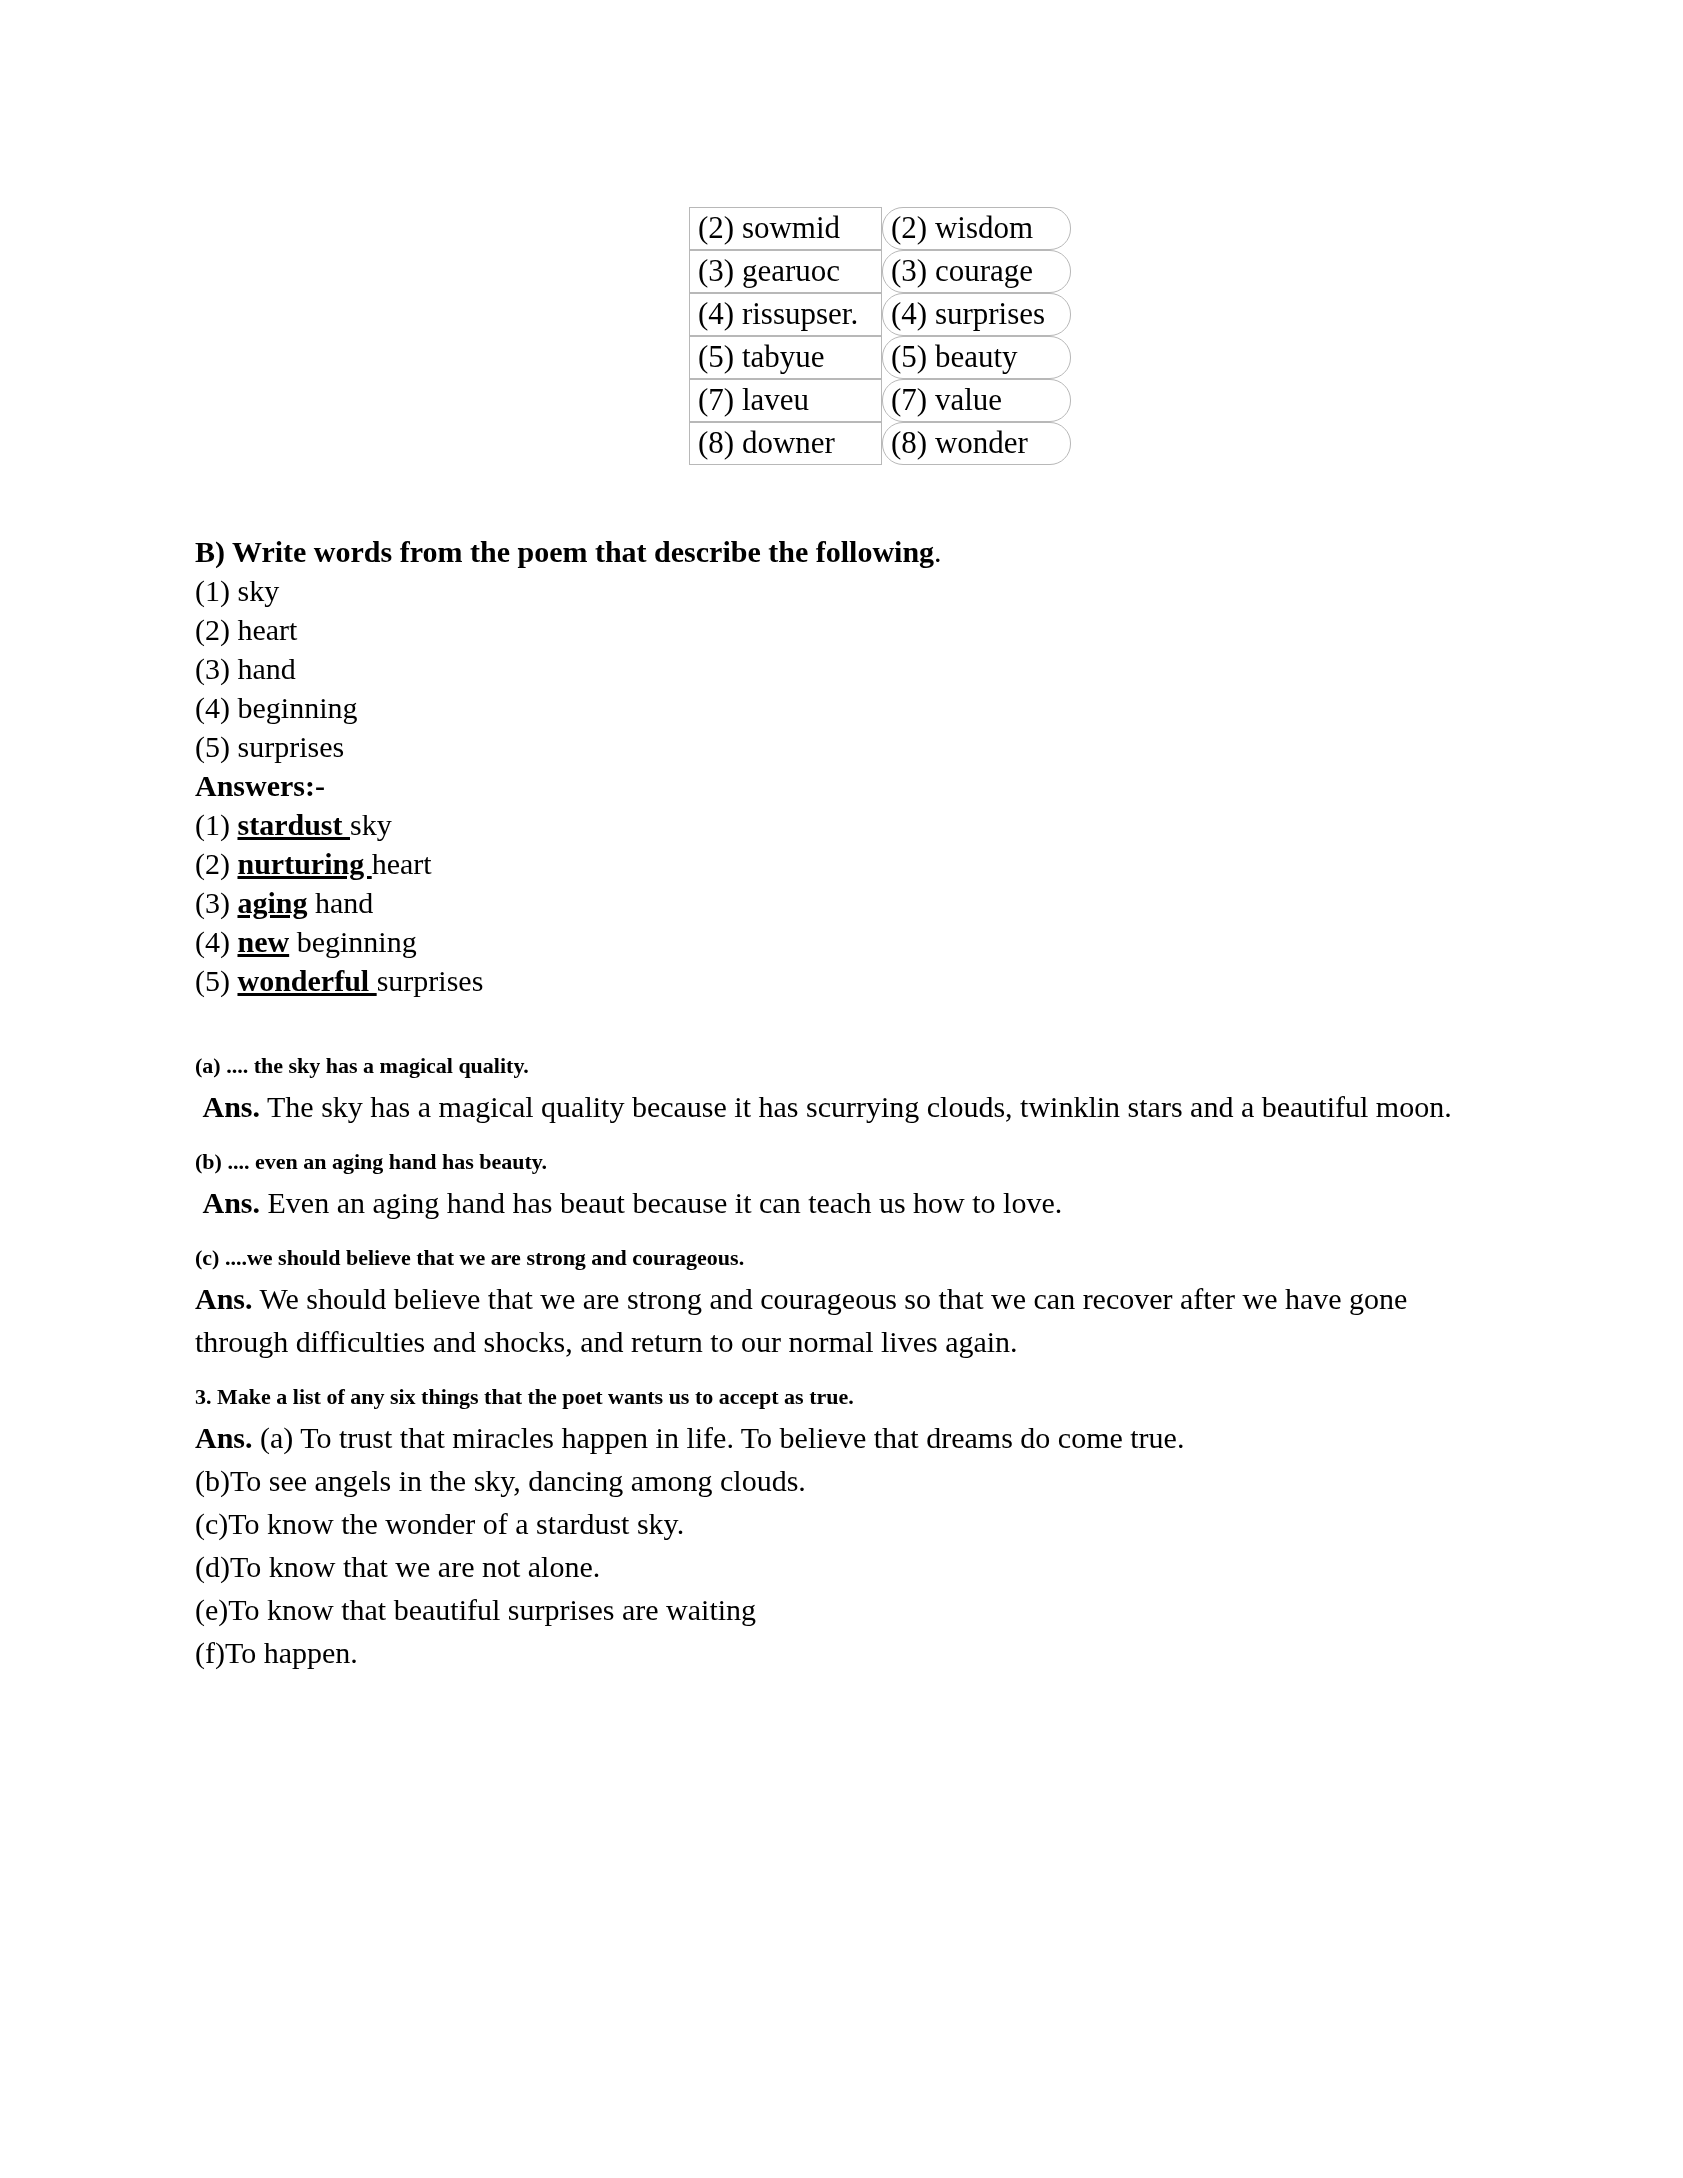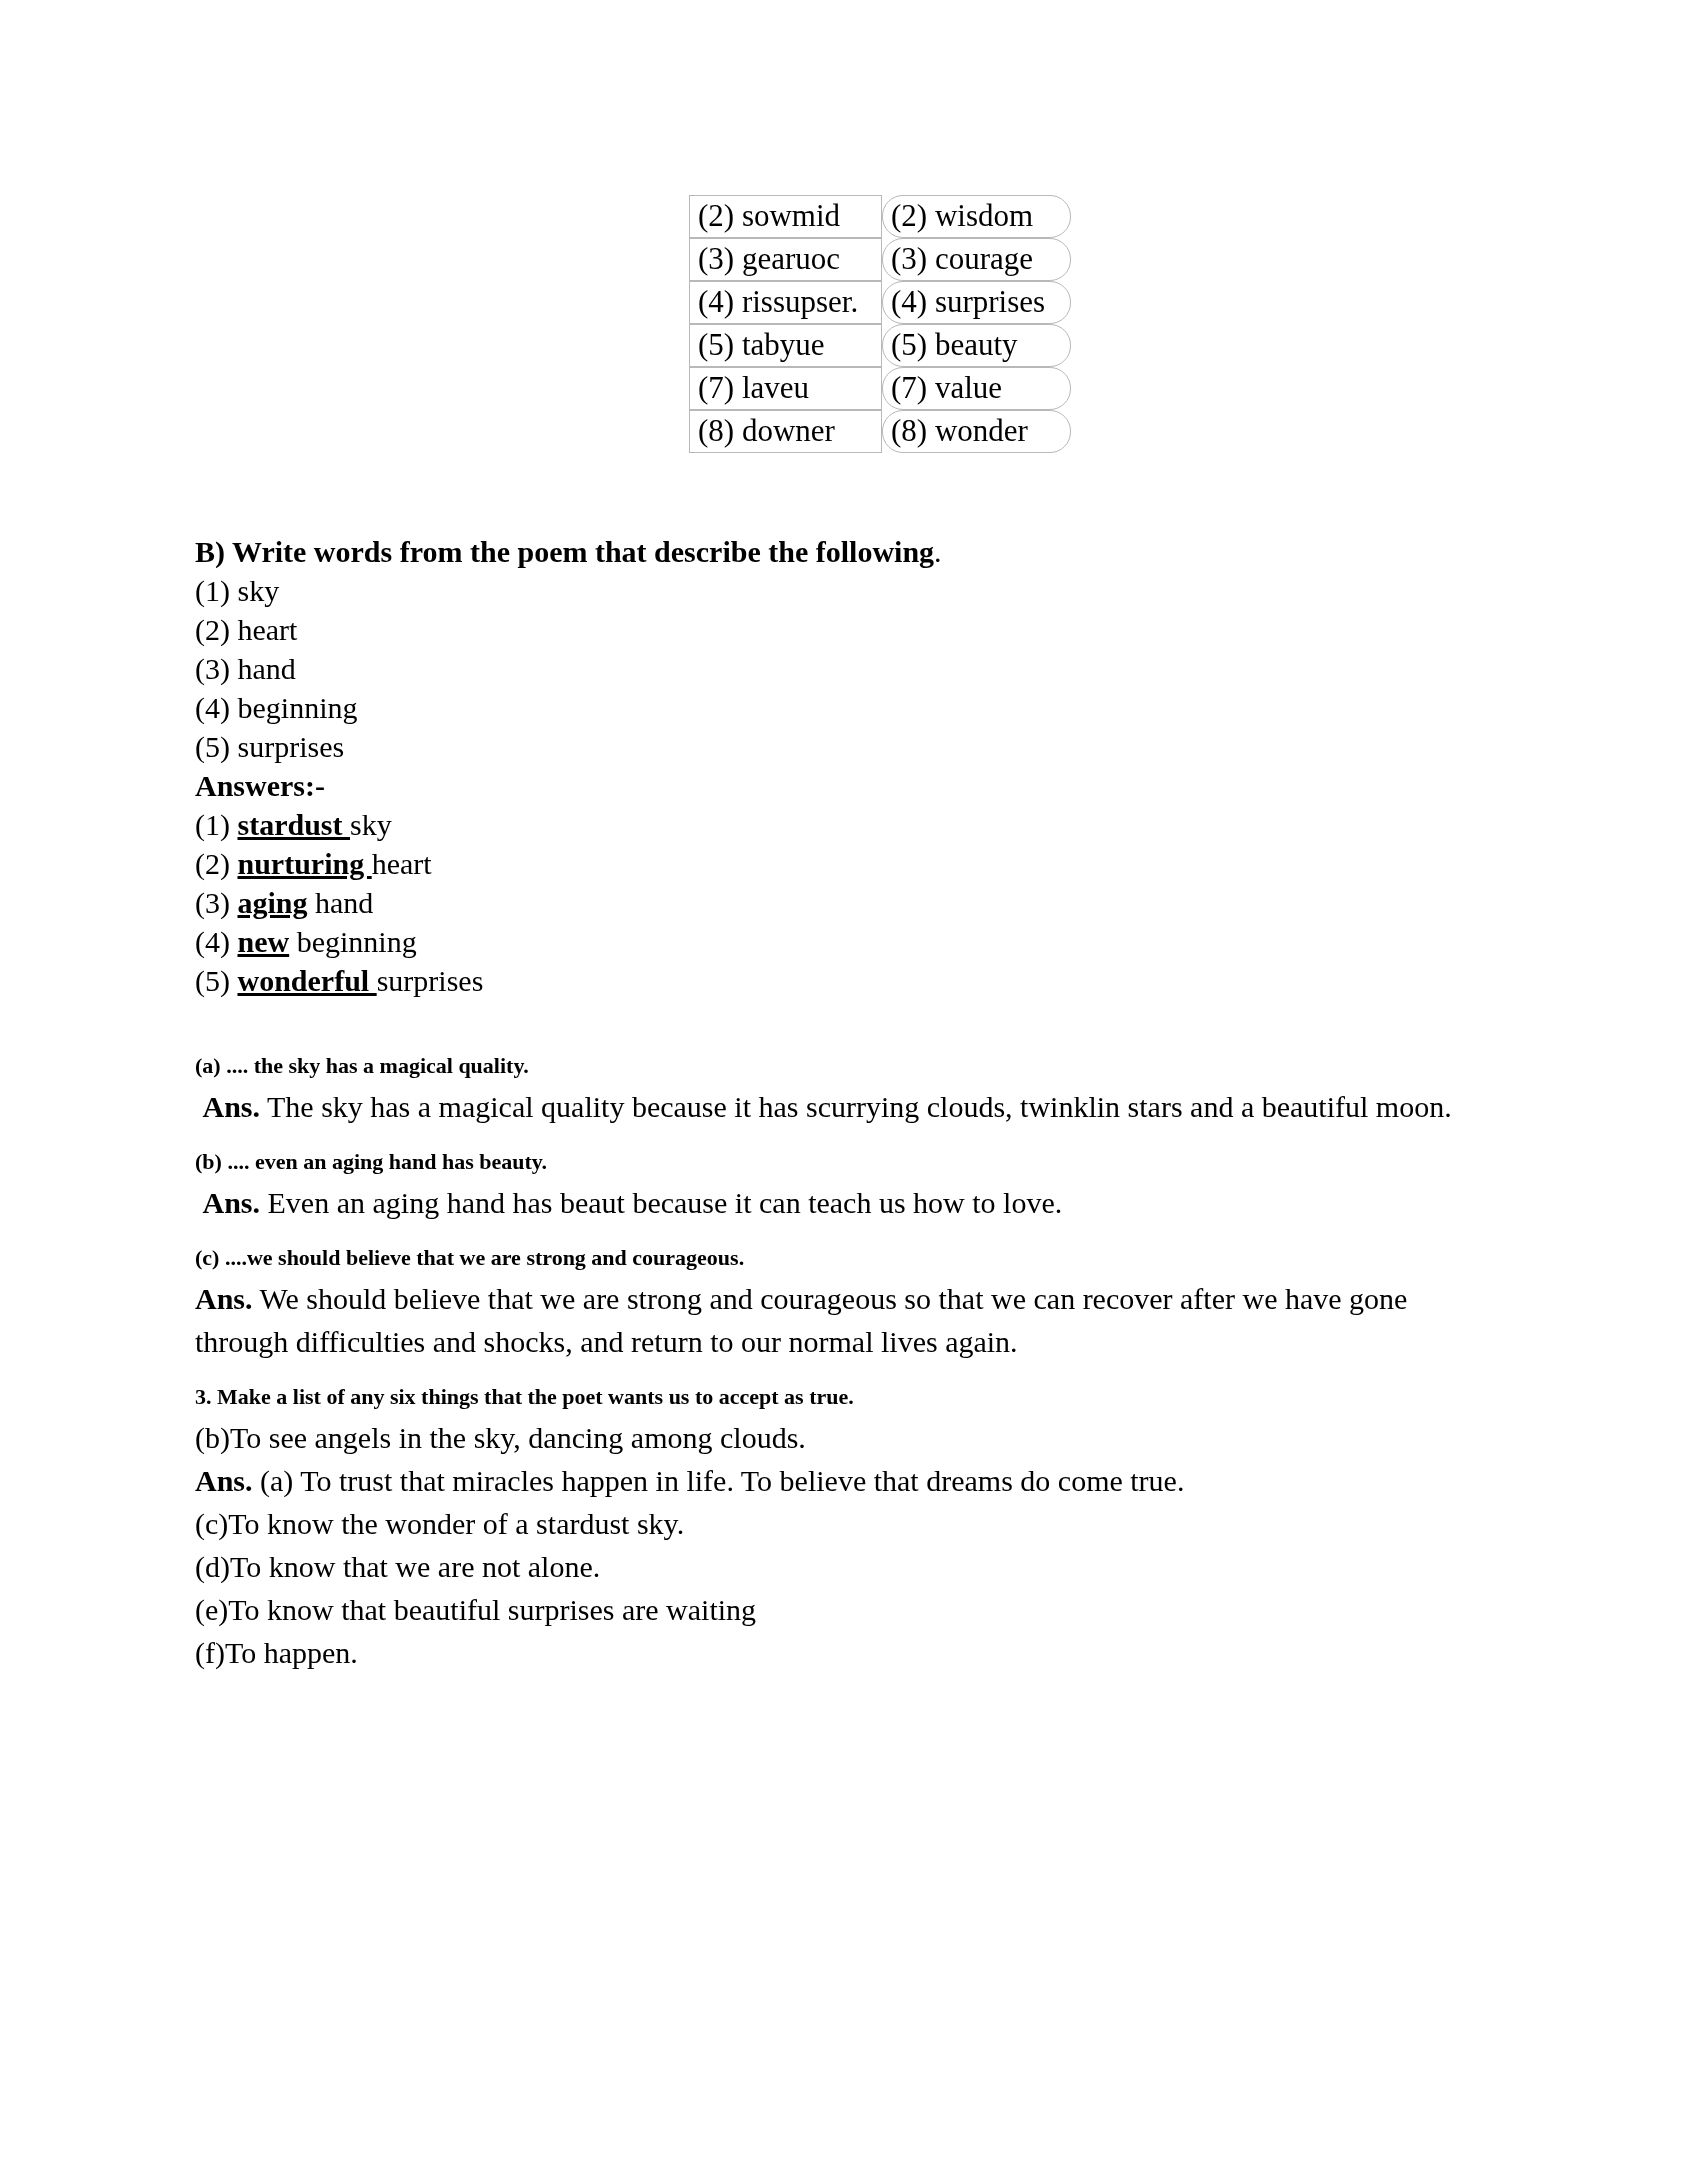--- a/index.html
+++ b/index.html
@@ -20,21 +20,21 @@
     width: 1683px;
     height: 2178px;
     background: #ffffff;
     box-sizing: border-box;
   }
 
   
   .word-table-wrap {
     position: absolute;
     left: 642px;
-    top: 195px;
+    top: 207px;
     padding-left: 47px;
   }
   table.word-table {
     border-collapse: separate;
     border-spacing: 0;
     font-size: 31px;
     line-height: 1.0;
   }
   table.word-table td {
     border: 1.5px solid #b8b8b8;
@@ -157,22 +157,22 @@
     <div class="para"><span class="bold"> Ans.</span><span> Even an aging hand has beaut because it can teach us how to love.</span></div>
 
     <div class="gap-sm"></div>
 
     <div class="heading-q">(c) ....we should believe that we are strong and courageous.</div>
     <div class="para"><span class="bold">Ans.</span><span> We should believe that we are strong and courageous so that we can recover after we have gone through difficulties and shocks, and return to our normal lives again.</span></div>
 
     <div class="gap-sm"></div>
 
     <div class="heading-q">3. Make a list of any six things that the poet wants us to accept as true.</div>
+    <div class="para"><span class="bold">Ans.</span><span> (a) To trust that miracles happen in life. To believe that dreams do come true.</span></div>
     <div class="para">(b)To see angels in the sky, dancing among clouds.</div>
-    <div class="para"><span class="bold">Ans.</span><span> (a) To trust that miracles happen in life. To believe that dreams do come true.</span></div>
     <div class="para">(c)To know the wonder of a stardust sky.</div>
     <div class="para">(d)To know that we are not alone.</div>
     <div class="para">(e)To know that beautiful surprises are waiting</div>
     <div class="para">(f)To happen.</div>
 
   </div>
 </div>
 
 
 </body></html>

